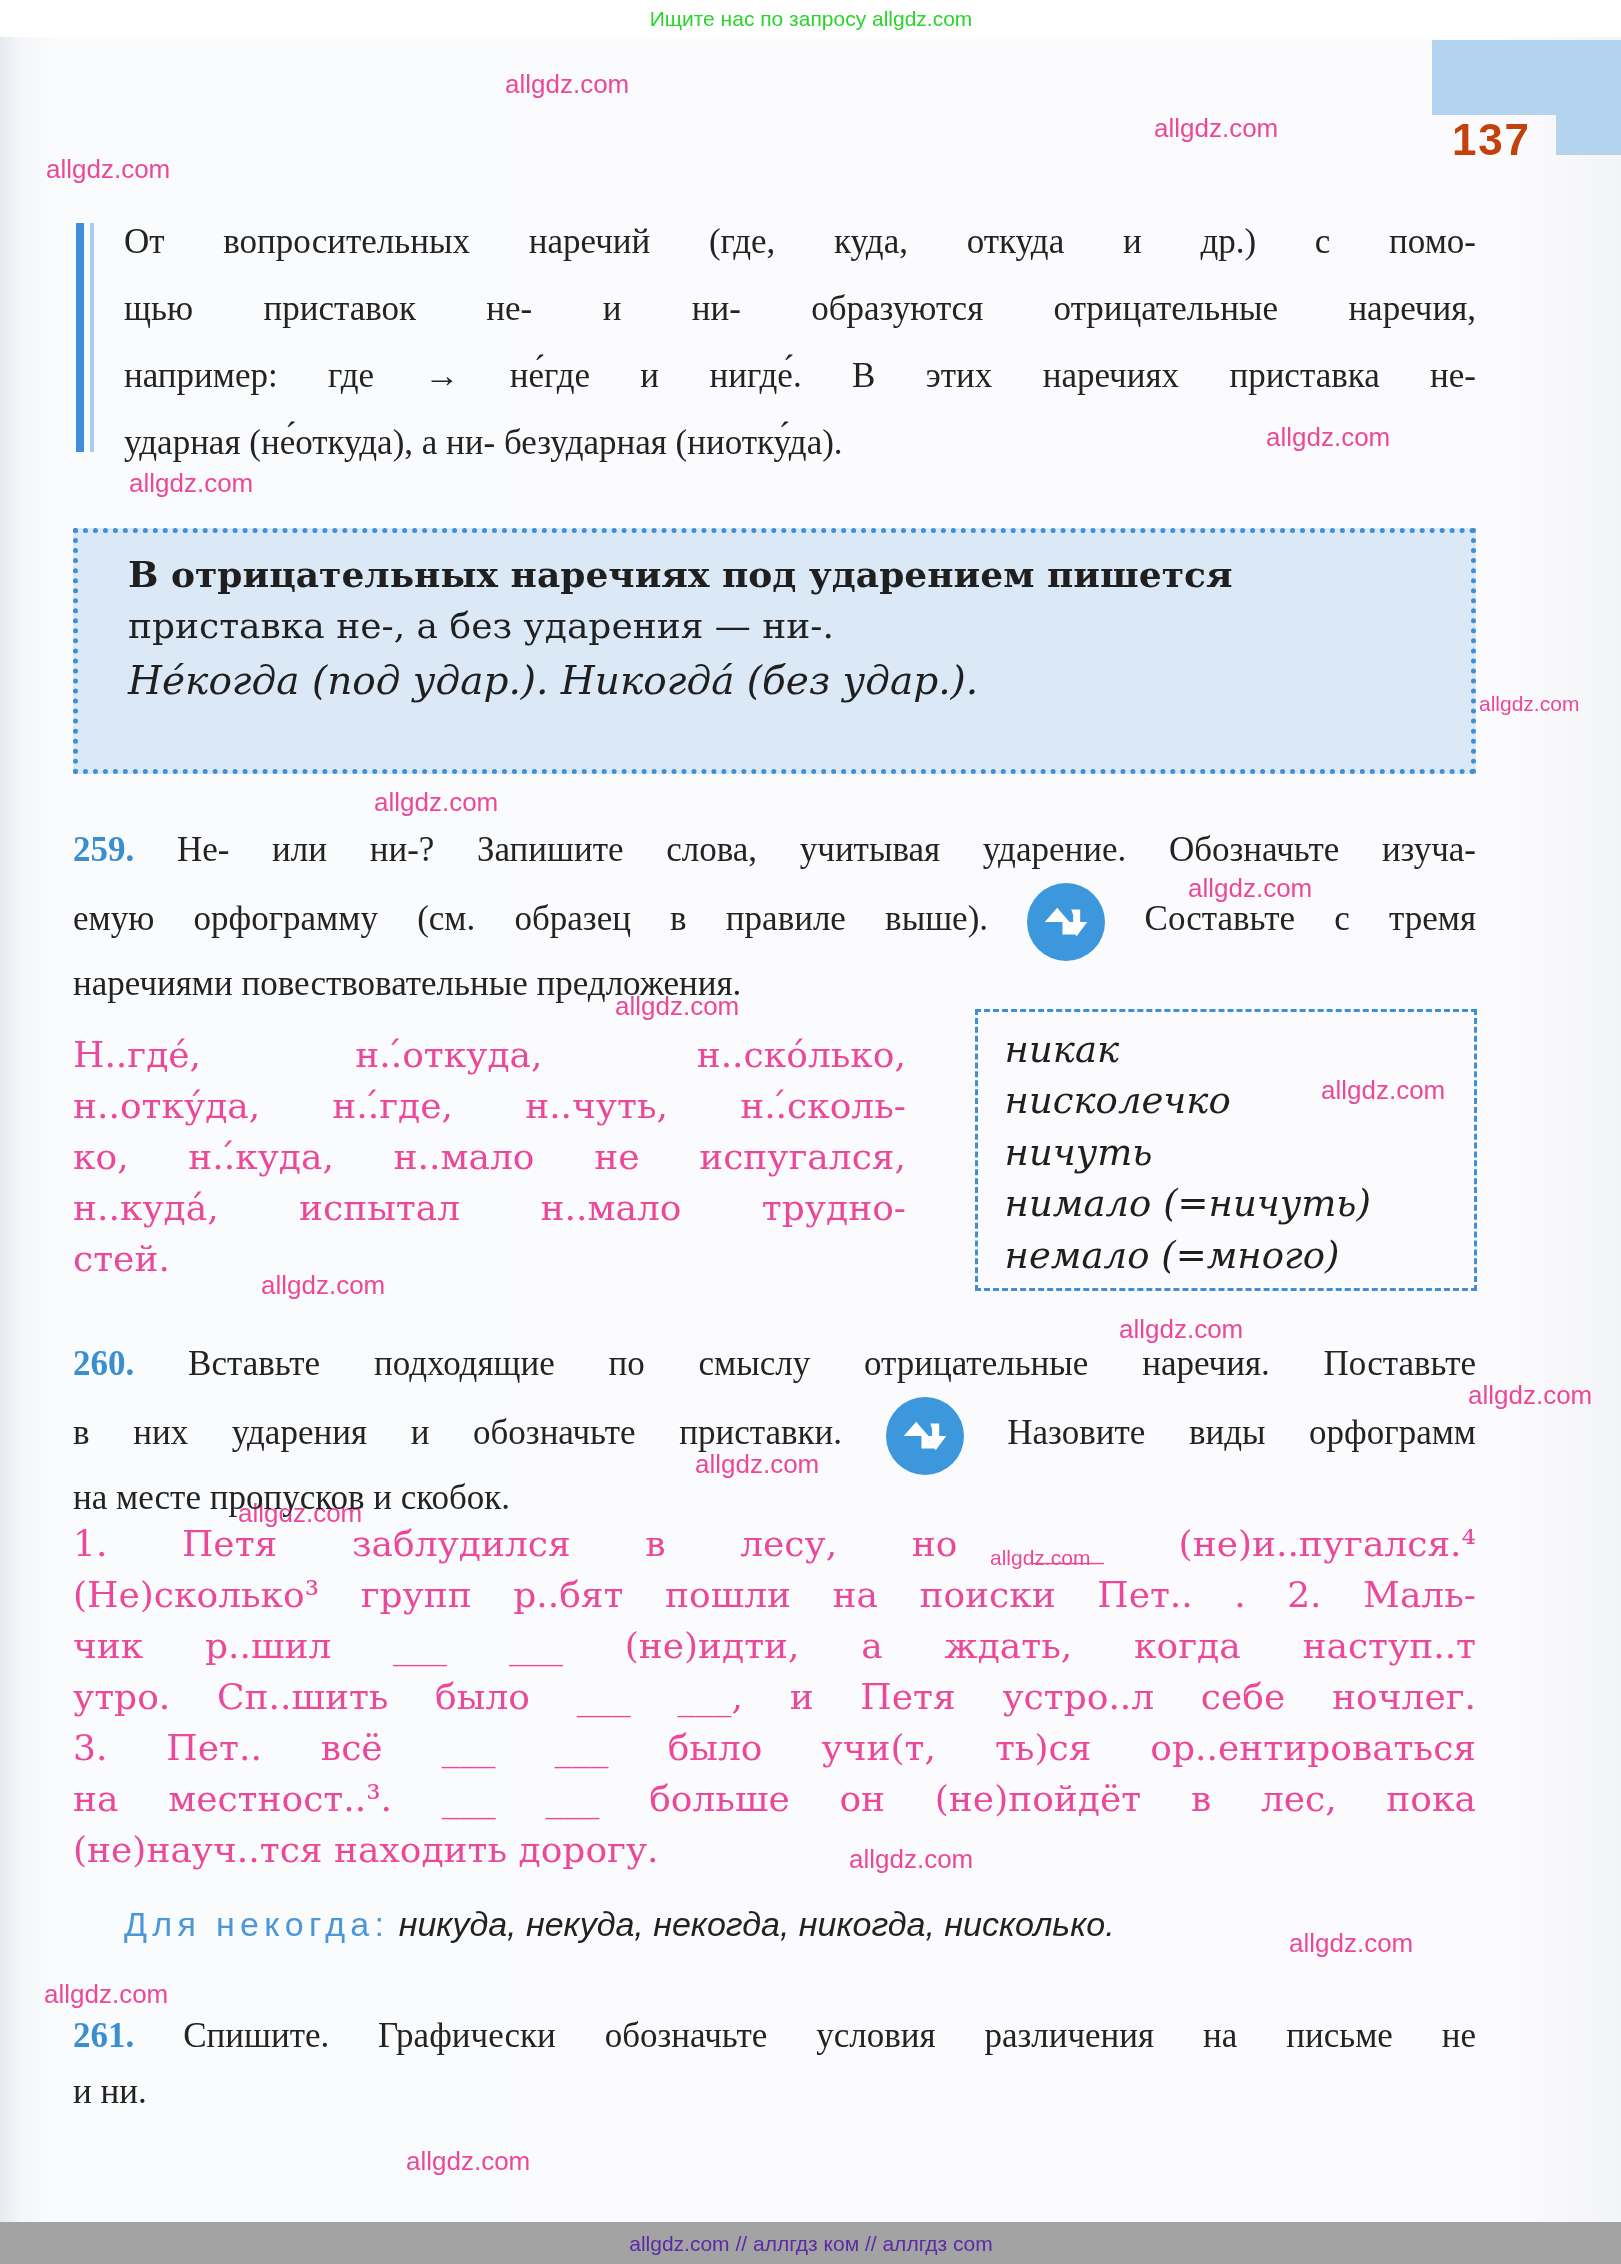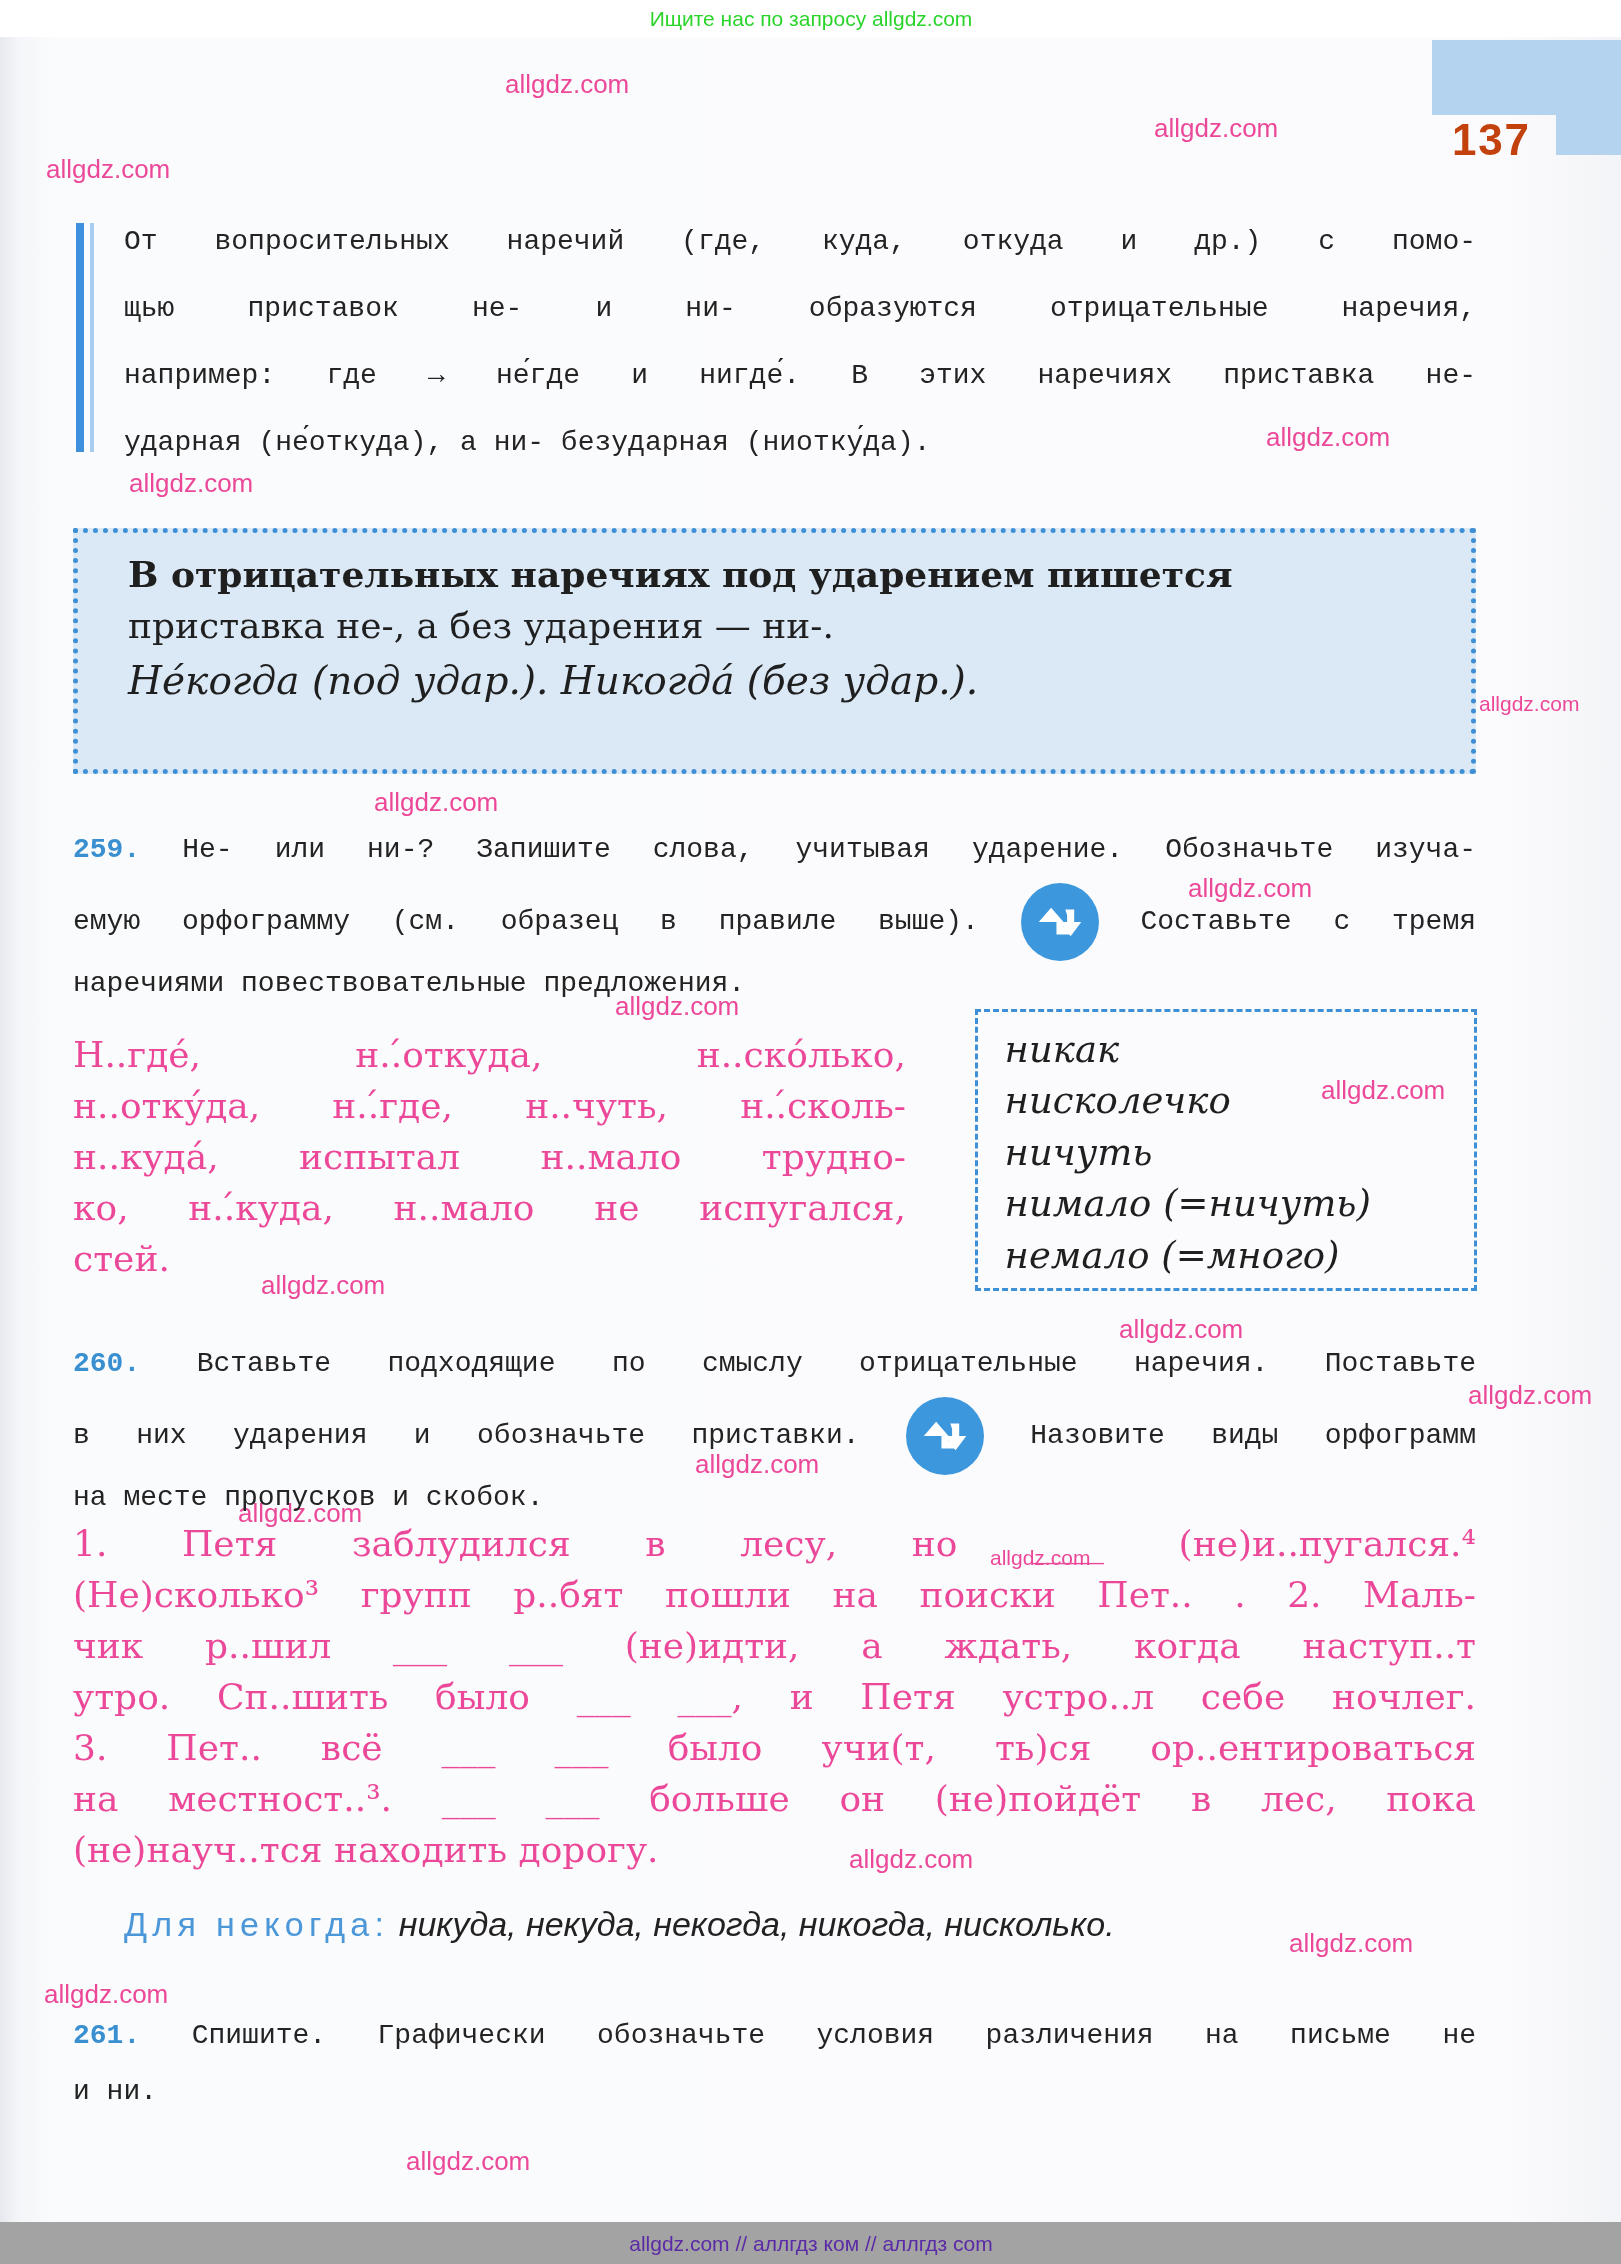--- a/index.html
+++ b/index.html
@@ -10,21 +10,21 @@
   .page { position:absolute; left:0; top:37px; width:1622px; height:2185px;
           background:linear-gradient(90deg,#e6e9ee 0px,#f5f6f9 19.5px,#fafbfc 53px,#fbfbfd 1507px,#f3f4f7 1622px); }
   .footer { position:absolute; left:0; top:2222px; width:1622px; height:43px; background:#a3a3a3;
             text-align:center; font-size:21px; line-height:43px; color:#5b2aa6; }
   .corner-tab { position:absolute; left:1432px; top:40px; width:190px; height:75px; background:#b3d3ee; }
   .corner-tab2 { position:absolute; left:1556px; top:40px; width:66px; height:115px; background:#b3d3ee; }
   .page-num { position:absolute; left:1452px; top:115px; font-size:44px; font-weight:bold; color:#c2410c; letter-spacing:1.8px; }
   .wm { position:absolute; font-size:26px; color:#ec4899; font-family:"Liberation Sans", sans-serif; white-space:nowrap; }
   .wm.small { font-size:21px; }
 
-  .sans { font-family:Liberation Mono, monospace; font-size:28px; line-height:67px; color:#232323; }
+  .sans { font-family:Liberation Serif, serif; font-size:35px; line-height:67px; color:#232323; }
   .blue-num { color:#3a8fd0; font-weight:bold; }
   .rule1-bar { position:absolute; left:76px; top:223px; width:8px; height:229px; background:#3e8fdc; }
   .rule1-bar2 { position:absolute; left:90px; top:223px; width:3.5px; height:229px; background:#a8cdee; }
   .rule1-text { position:absolute; left:124px; top:208px; width:1352px; text-align:justify; }
   .rule1-text p { margin:0; text-align:justify; text-align-last:justify; }
   .rule1-text p.last { text-align-last:left; }
 
   .rule2 { position:absolute; left:73px; top:528px; width:1403px; height:246px; background:#dbe9f6;
            border:5.3px dotted #3f8fd6; box-sizing:border-box; }
   .rule2-text { position:absolute; left:50px; top:16px; width:1295px; font-family:"DejaVu Serif", serif; font-size:36px; line-height:51px; color:#1f1f1f; }
@@ -109,22 +109,22 @@
           <path d="M50 30 L60 30 L60 44 L68 44 L56 60 L44 44 L52 44 L52 36" fill="#fff"></path>
         </svg>
      </span>
      <span>Составьте с тремя</span></p>
   <p class="last" style="line-height:46px;">наречиями повествовательные предложения.</p>
 </div>
 
 <div class="words">
   <p>Н..где́,  н..́откуда,  н..ско́лько,</p>
   <p>н..отку́да, н..́где, н..чуть, н..́сколь-</p>
+  <p>ко, н..́куда, н..мало не испугался,</p>
   <p>н..куда́,  испытал  н..мало  трудно-</p>
-  <p>ко, н..́куда, н..мало не испугался,</p>
   <p class="last">стей.</p>
 </div>
 
 <div class="dash-box">
   <div class="item" style="top:16px;">никак</div>
   <div class="item" style="top:67px;font-style:italic;">нисколечко</div>
   <div class="item" style="top:119px;">ничуть</div>
   <div class="item" style="top:170px;">нимало (=ничуть)</div>
   <div class="item" style="top:222px;">немало (=много)</div>
 </div>

